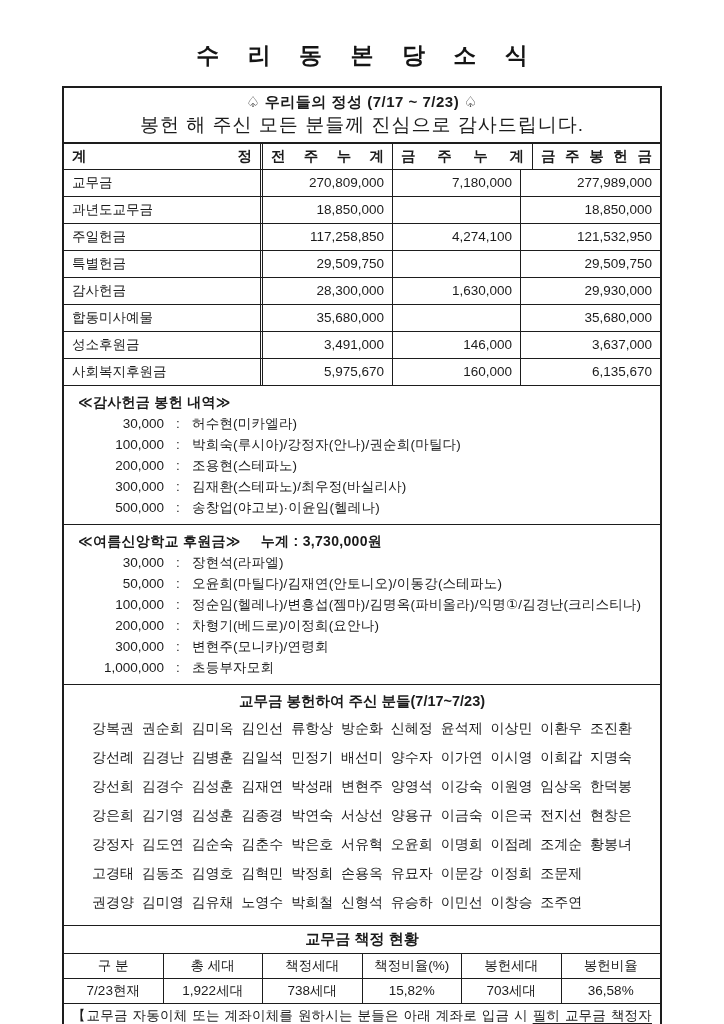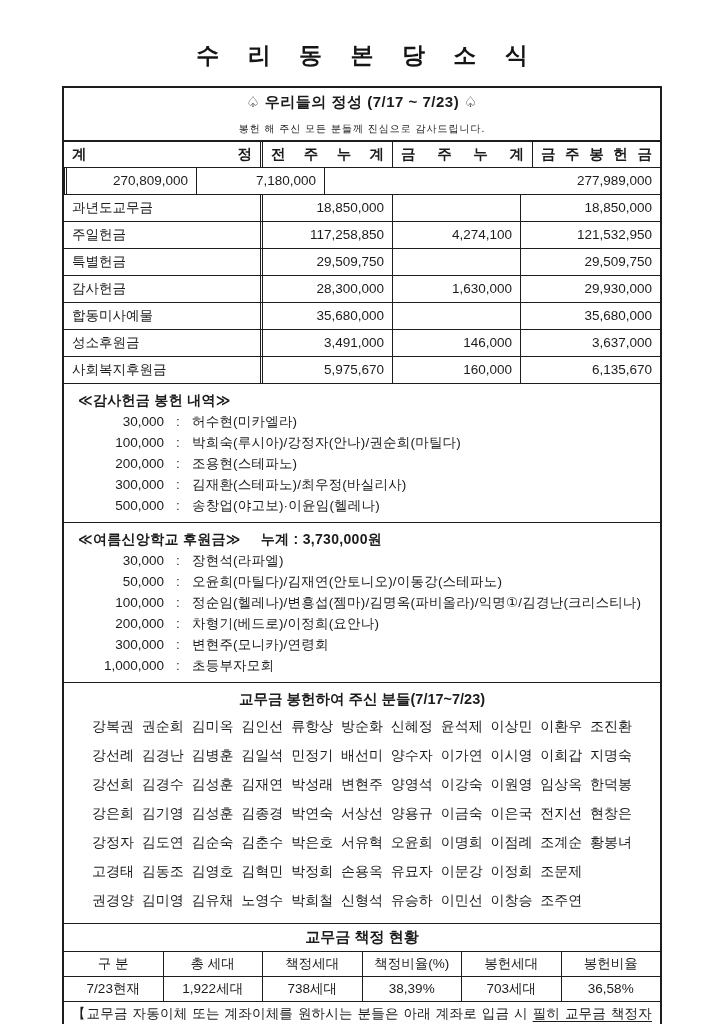--- a/index.html
+++ b/index.html
@@ -11,21 +11,21 @@
   }
   .page-title {
     text-align:center; font-size:23px; font-weight:bold;
     letter-spacing:11px; padding:40px 0 15px 11px; color:#151515;
   }
   .doc { width:600px; margin:0 auto; border:2px solid #1d1d1d; background:#fff; }
 
   
   .sec-header { border-bottom:2px solid #1d1d1d; text-align:center; padding:5px 4px 4px; }
   .sec-header .h1 { font-size:15px; font-weight:bold; letter-spacing:0.5px; }
-  .sec-header .h2 { font-size:10px; margin-top:10px; letter-spacing:1px; }
+  .sec-header .h2 { font-size:19px; margin-top:0; letter-spacing:1px; }
 
   
   .t-head { display:flex; border-bottom:1px solid #1d1d1d; }
   .t-row  { display:flex; border-bottom:1px solid #1d1d1d; }
   .t-cell { padding:5px 8px; font-size:13.5px; line-height:16px; }
   .c-name  { width:196px; }
   .c-prev  { width:132px; border-left:3px double #1d1d1d; }
   .c-week  { width:128px; border-left:1px solid #1d1d1d;padding-left:8px; }
   .c-total { flex:1;      border-left:1px solid #1d1d1d; }
   .c-num { text-align:right; }
@@ -77,20 +77,21 @@
 
   <div>
     <div class="t-head">
       <div class="t-cell h-cell c-name">계 정</div>
       <div class="t-cell h-cell c-prev">전 주 누 계</div>
       <div class="t-cell h-cell c-total">금 주 누 계</div>
       <div class="t-cell h-cell c-week">금 주 봉 헌 금</div>
     </div>
     <div id="offering-rows">
         <div class="t-row">
+          <div class="t-cell c-name">교무금</div>
           <div class="t-cell c-num c-prev">270,809,000</div>
           <div class="t-cell c-num c-week">7,180,000</div>
           <div class="t-cell c-num c-total">277,989,000</div>
         </div>
         <div class="t-row">
           <div class="t-cell c-name">과년도교무금</div>
           <div class="t-cell c-num c-prev">18,850,000</div>
           <div class="t-cell c-num c-week"></div>
           <div class="t-cell c-num c-total">18,850,000</div>
         </div>
@@ -305,21 +306,21 @@
         <div class="a-cell">총 세대</div>
         <div class="a-cell">책정세대</div>
         <div class="a-cell">책정비율(%)</div>
         <div class="a-cell">봉헌세대</div>
         <div class="a-cell">봉헌비율</div>
       </div>
     <div class="a-row" id="assessment-row">
         <div class="a-cell">7/23현재</div>
         <div class="a-cell">1,922세대</div>
         <div class="a-cell">738세대</div>
-        <div class="a-cell">38,39%</div>
+        <div class="a-cell">15,82%</div>
         <div class="a-cell">703세대</div>
         <div class="a-cell">36,58%</div>
       </div>
   </div>
 
   <div class="note">
     <span>【교무금 자동이체 또는 계좌이체를 원하시는 분들은 아래 계좌로 입금 시 </span><span class="u">필히 교무금 책정자 이름으로 이체해</span><span> 주시기 바랍니다.】</span><span class="account">신협 : 131-002-037212 예금주 : 수리동성당</span>
   </div>
 
 </div>

